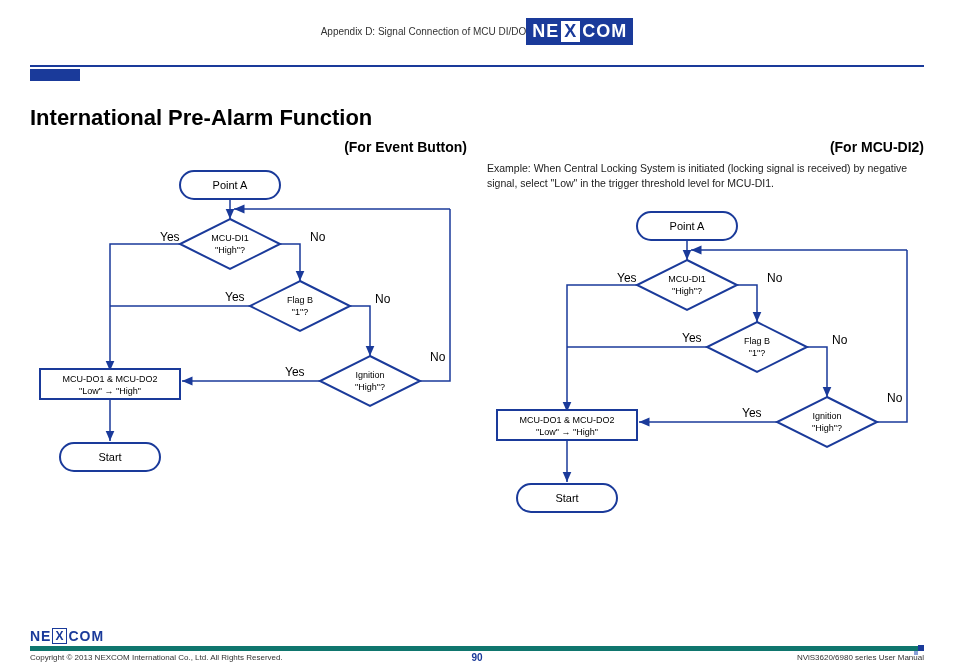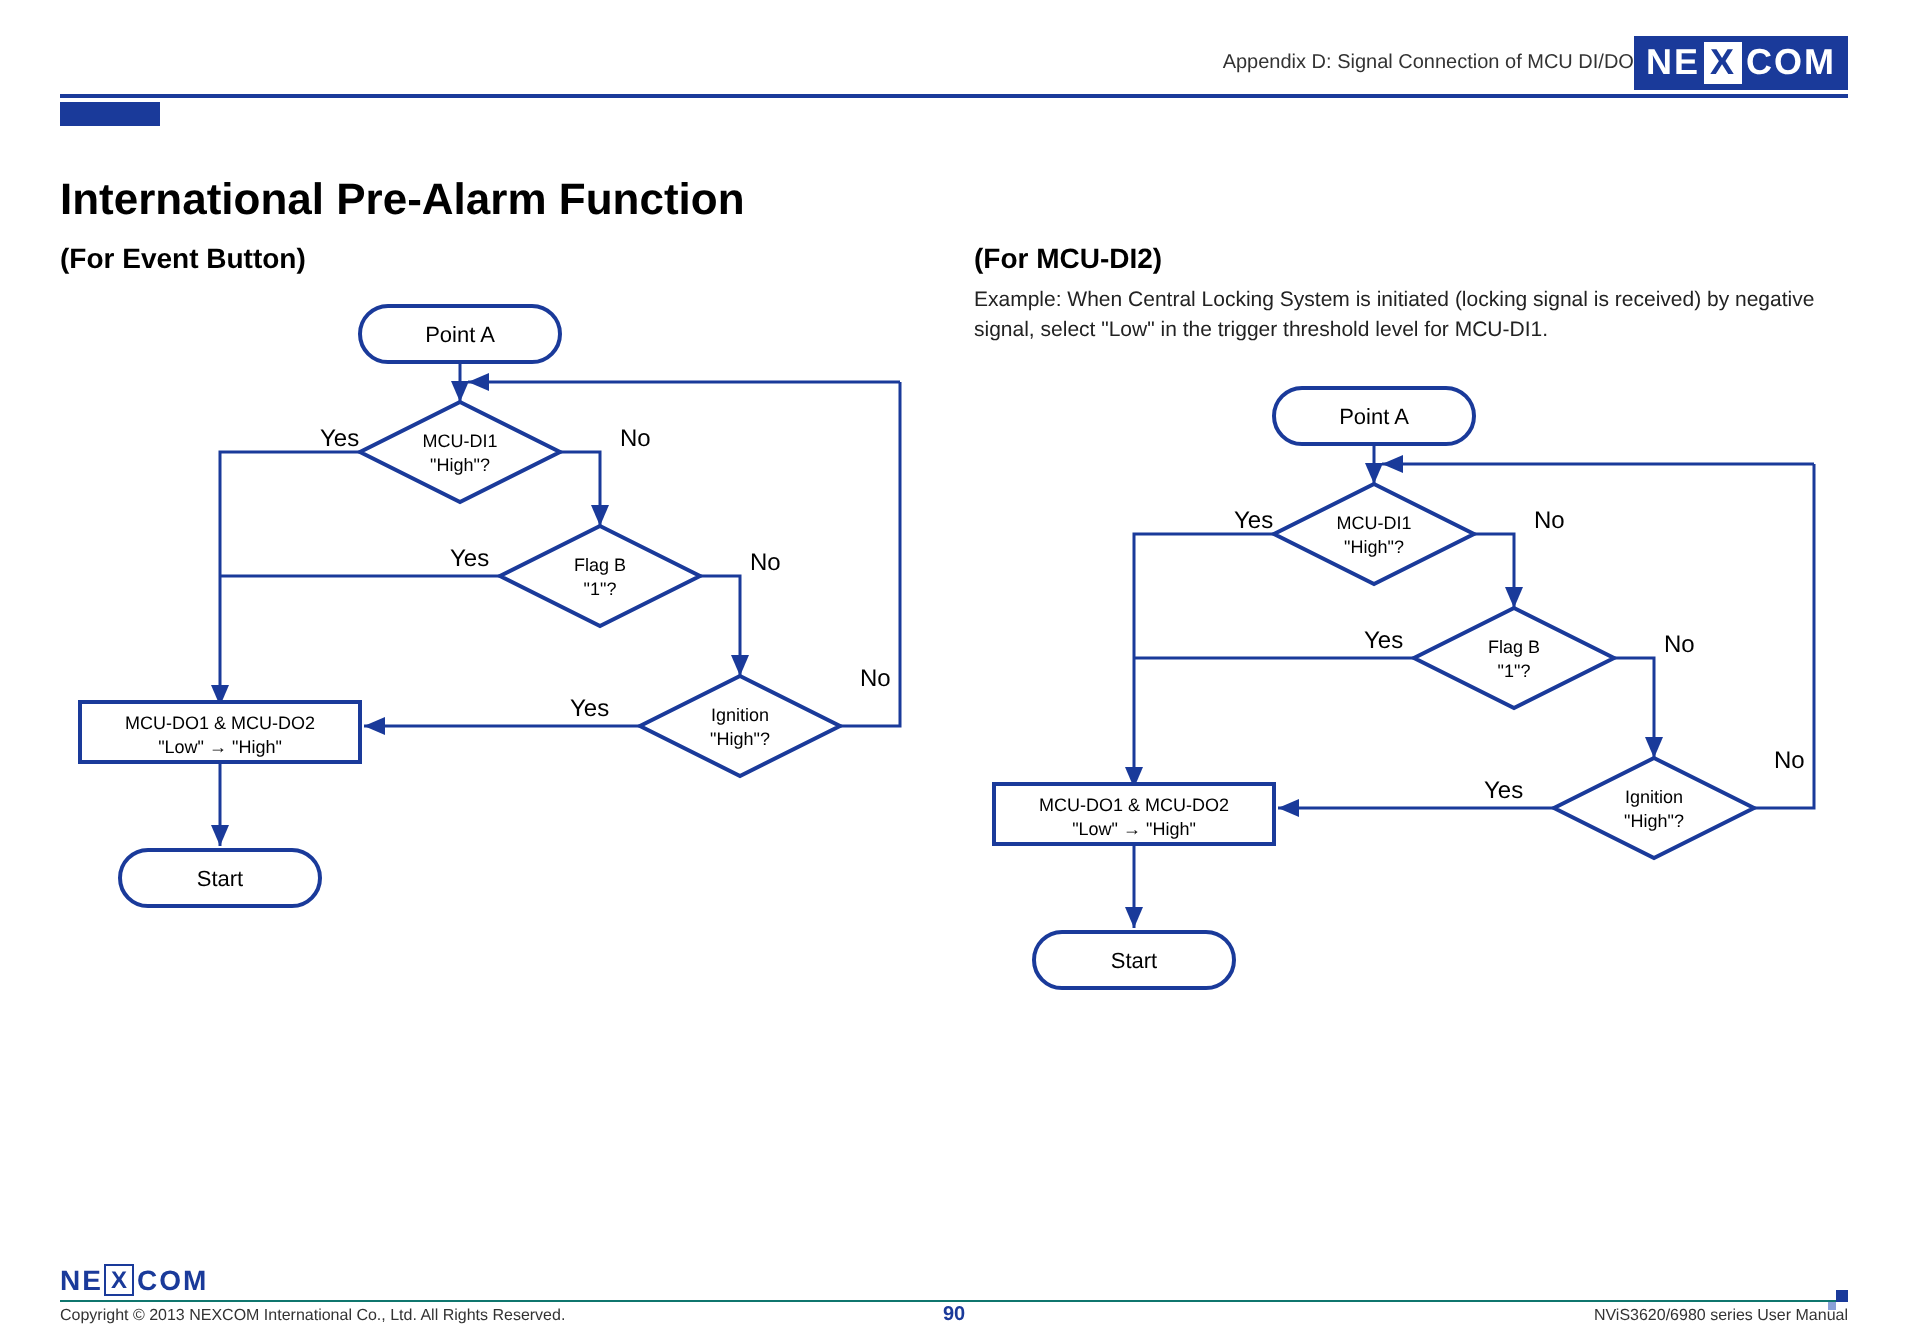--- a/index.html
+++ b/index.html
@@ -9,23 +9,23 @@
     width: 954px;
     height: 672px;
     position: relative;
     box-sizing: border-box;
     padding: 18px 30px 0 30px;
     color: #000;
   }
   .top-row {
     display:flex;
     align-items:center;
-    justify-content:flex-end;
+    justify-content:center;
     border-bottom: 2px solid #1a3a9a;
-    padding-bottom: 2px;
+    padding-bottom: 20px;
   }
   .appendix {
     font-size: 10px;
     color: #333;
   }
   .logo {
     display:flex;
     align-items:center;
     background:#1a3a9a;
     color:#fff;
@@ -60,20 +60,21 @@
     gap: 20px;
   }
   .col {
     flex:1;
     position:relative;
   }
   .subhead {
     font-weight:bold;
     font-size:14px;
     margin: 4px 0 6px 0;
+    text-align: right;
   }
   .example {
     font-size:10.5px;
     line-height:1.4;
     color:#222;
     margin-bottom:12px;
   }
   svg {
     display:block;
   }
@@ -89,21 +90,21 @@
     font-size: 12px;
     fill:#000;
   }
   .footer {
     position:absolute;
     left:30px;
     right:30px;
     bottom:10px;
   }
   .foot-line {
-    border-top:1px solid #0f766e;
+    border-top:5px solid #0f766e;
     display:flex;
     justify-content:space-between;
     align-items:center;
     font-size:8px;
     color:#333;
     padding-top:2px;
     position:relative;
   }
   .foot-line .pnum {
     position:absolute;

